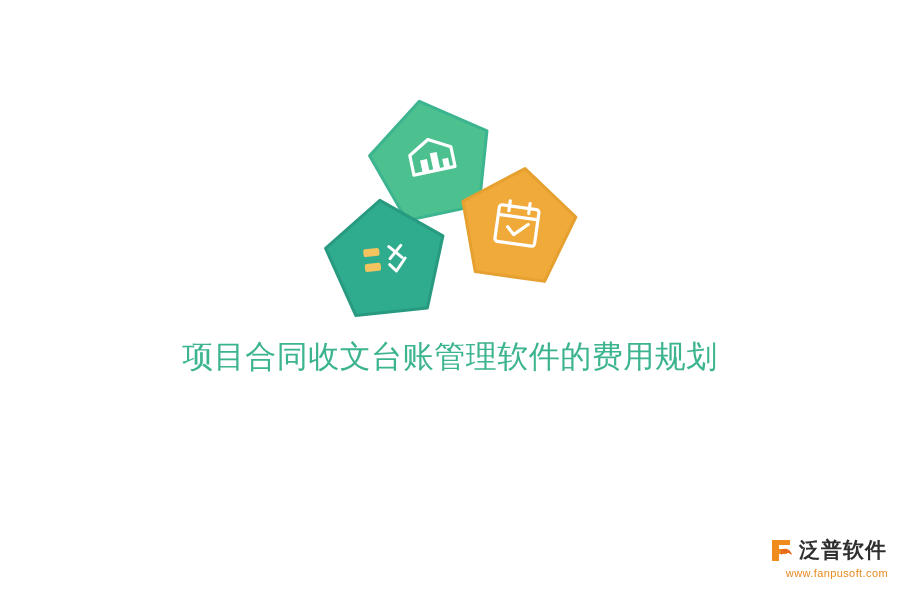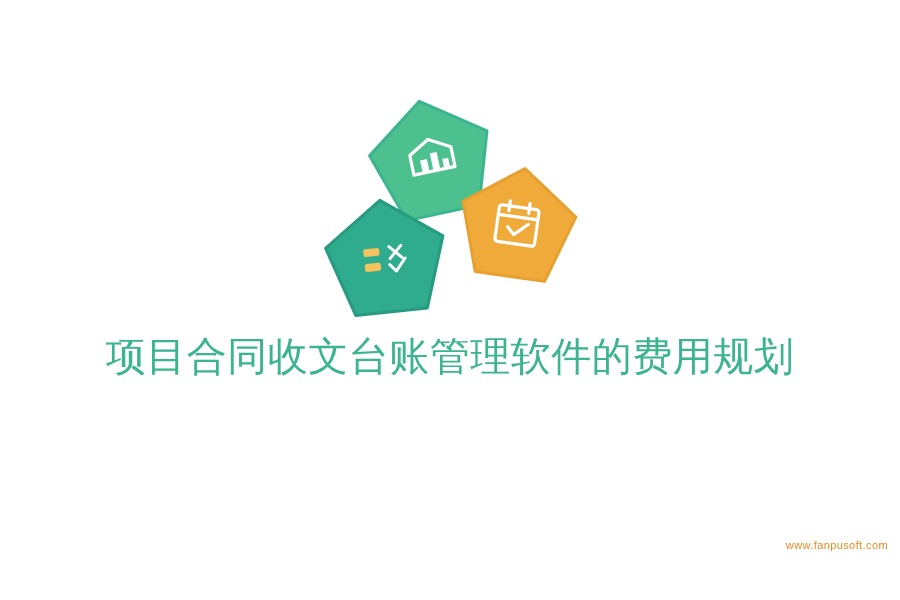--- a/index.html
+++ b/index.html
@@ -35,21 +35,21 @@
   .penta svg { display: block; }
 
   
   .headline {
     position: absolute;
     left: 0;
     top: 336px;
     width: 900px;
     text-align: center;
     color: #3cb48f;
-    font-size: 40px;
+    font-size: 31px;
     line-height: 40px;
     letter-spacing: 0.5px;
     font-family: "DejaVu Sans", "Liberation Sans", sans-serif;
   }
   .headline .line {
     display: block;
     white-space: nowrap;
   }
 
   
@@ -135,16 +135,25 @@
       </svg>
     </div>
 
   </div>
 
   <div class="headline">
     <span class="line">项目合同收文台账管理软件的费用规划</span>
   </div>
 
   <div class="logo">
+    <div class="logo-row">
+      <span class="logo-mark">
+        <svg width="26" height="26" viewBox="0 0 26 26">
+          <path d="M4 3 L22 3 L22 8 L11 8 L11 12 L19 12 L19 17 L11 17 L11 24 L4 24 Z" fill="#f08c1e"></path>
+          <path d="M13 13 C18 10 23 13 24 18 C20 15 16 15 13 18 Z" fill="#e96a1c"></path>
+        </svg>
+      </span>
+      <span class="logo-text">泛普软件</span>
+    </div>
     <div class="logo-url">www.fanpusoft.com</div>
   </div>
 
 </div>
 
 </body></html>

